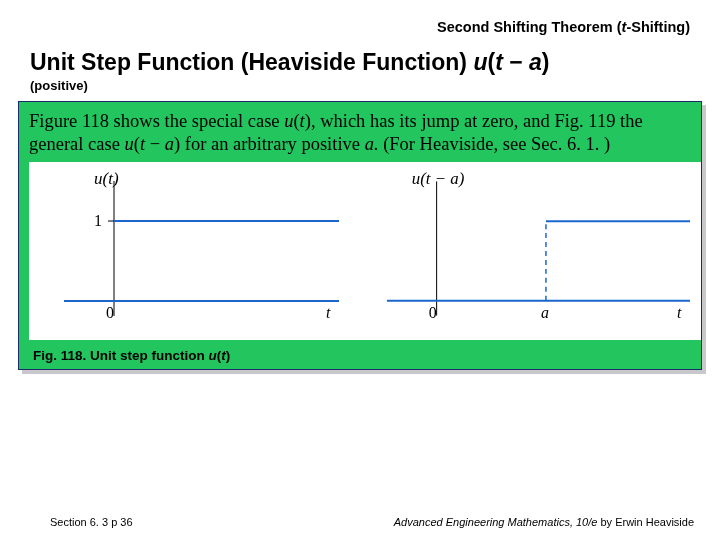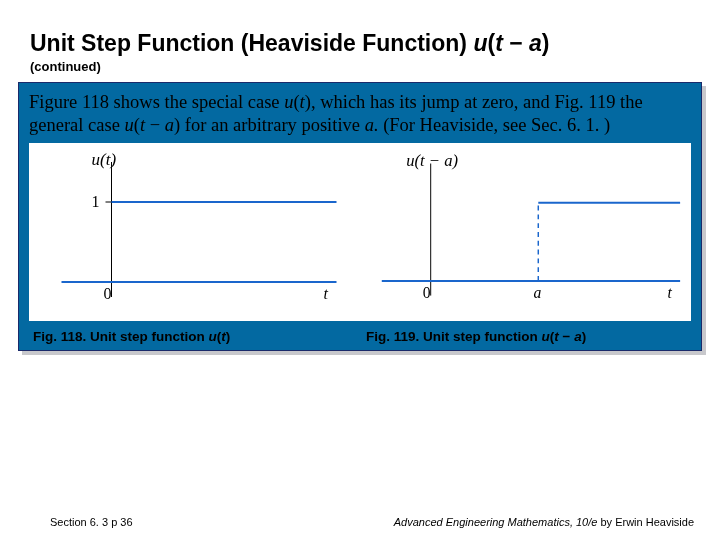--- a/index.html
+++ b/index.html
@@ -27,22 +27,22 @@
   }
   .title .fn { font-style: italic; font-weight: bold; }
   .subtitle {
     padding: 2px 0 6px 30px;
     font-size: 13px;
     font-weight: bold;
   }
   .content-box {
     margin: 2px 18px 0 18px;
     border: 1px solid #1a2a6a;
-    background: #0369a1;
-    padding: 8px 10px 6px 10px;
+    background: #22c55e;
+    padding: 8px 0 6px 10px;
     box-shadow: 4px 4px 0 #c8c8cc;
   }
   .body-text {
     font-family: Georgia, 'Times New Roman', serif;
     font-size: 18.5px;
     line-height: 1.25;
     color: #000;
     margin-bottom: 6px;
   }
   .body-text .it { font-style: italic; }
@@ -75,27 +75,30 @@
     padding: 0 26px 0 50px;
     box-sizing: border-box;
   }
   .footer .right { text-align: right; }
   .footer .bt { font-style: italic; margin-top: 40px; }
 </style>
 </head>
 <body>
 
 <div class="header">
+  <div>
+    <span>Second Shifting Theorem (</span><span class="it" style="font-style:italic">t</span><span>-Shifting)</span>
+  </div>
 </div>
 
 <div class="title">
   <span>Unit Step Function (Heaviside Function) </span><span class="fn">u</span><span>(</span><span class="fn">t</span><span> − </span><span class="fn">a</span><span>)</span>
 </div>
 
-<div class="subtitle">(continued)</div>
+<div class="subtitle">(positive)</div>
 
 <div class="content-box">
   <div class="body-text">
     <span>Figure 118 shows the special case </span><span class="it">u</span><span>(</span><span class="it">t</span><span>)</span><span>, which has its jump at zero, and Fig. 119 the general case </span><span class="it">u</span><span>(</span><span class="it">t</span><span> − </span><span class="it">a</span><span>)</span><span> for an arbitrary positive </span><span class="it">a.</span><span> (For Heaviside, see Sec. 6. 1. )</span>
   </div>
 
   <div class="figs">
     <div class="fig-wrap">
       <svg viewBox="0 0 300 170">
         <text x="50" y="18" font-family="Georgia,serif" font-style="italic" font-size="17">u(t)</text>
@@ -132,23 +135,20 @@
 
         <text x="302" y="152" font-family="Georgia,serif" font-style="italic" font-size="16">t</text>
       </svg>
     </div>
   </div>
 
   <div class="captions">
     <div>
       <span>Fig. 118.</span><span> Unit step function </span><span class="it">u</span><span>(</span><span class="it">t</span><span>)</span>
     </div>
-    <div>
-      <span>Fig. 119.</span><span> Unit step function </span><span class="it">u</span><span>(</span><span class="it">t</span><span> − </span><span class="it">a</span><span>)</span>
-    </div>
   </div>
 </div>
 
 <div class="footer">
   <div class="left">Section 6. 3  p 36</div>
   <div class="right">
     <div><span class="bt">Advanced Engineering Mathematics, 10/e</span><span> by Erwin Heaviside</span></div>
   </div>
 </div>
 

